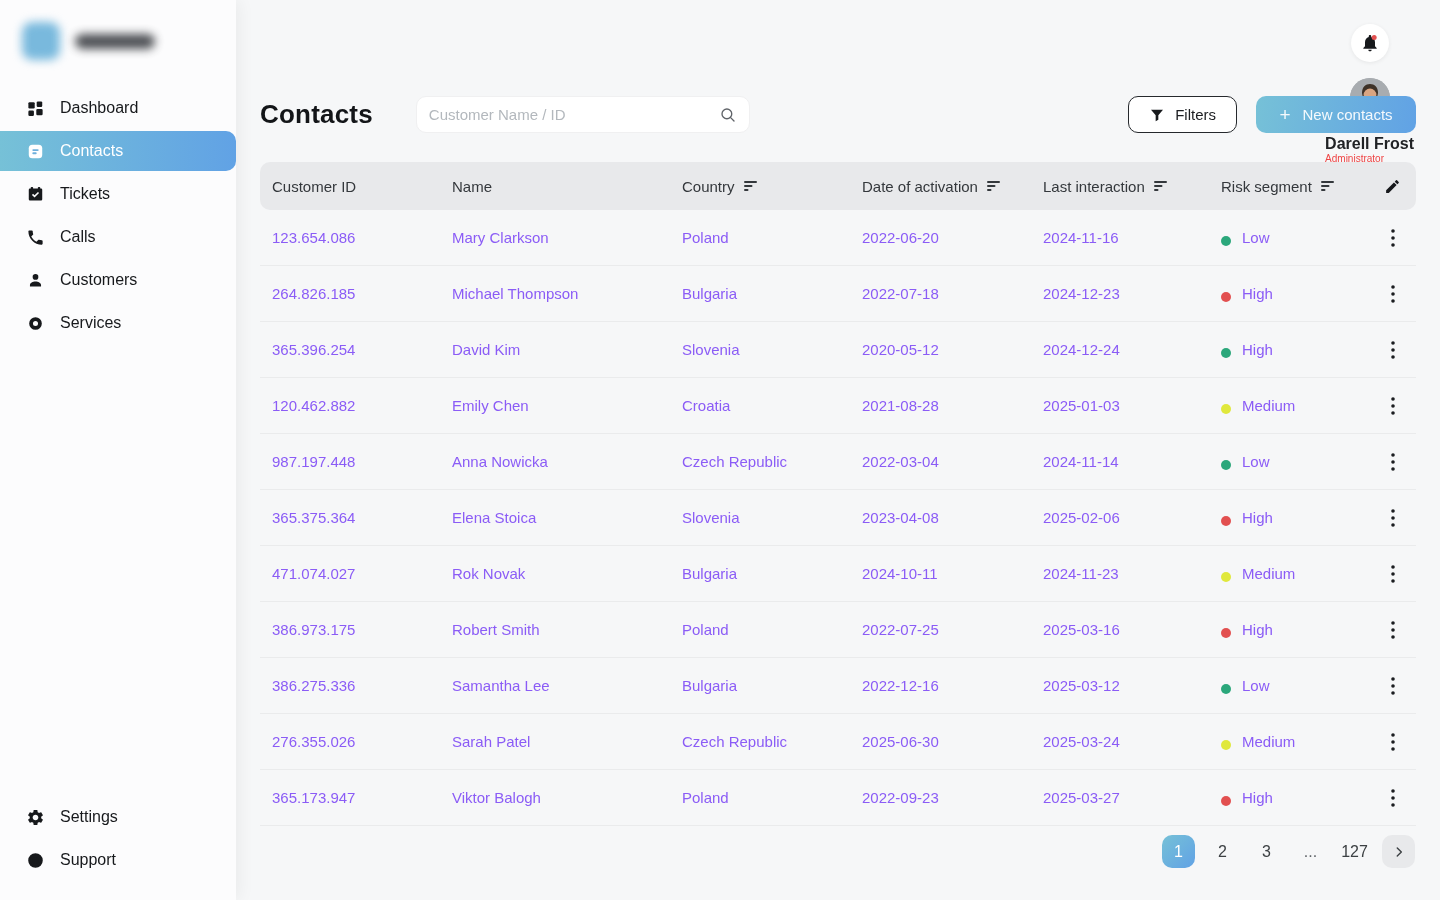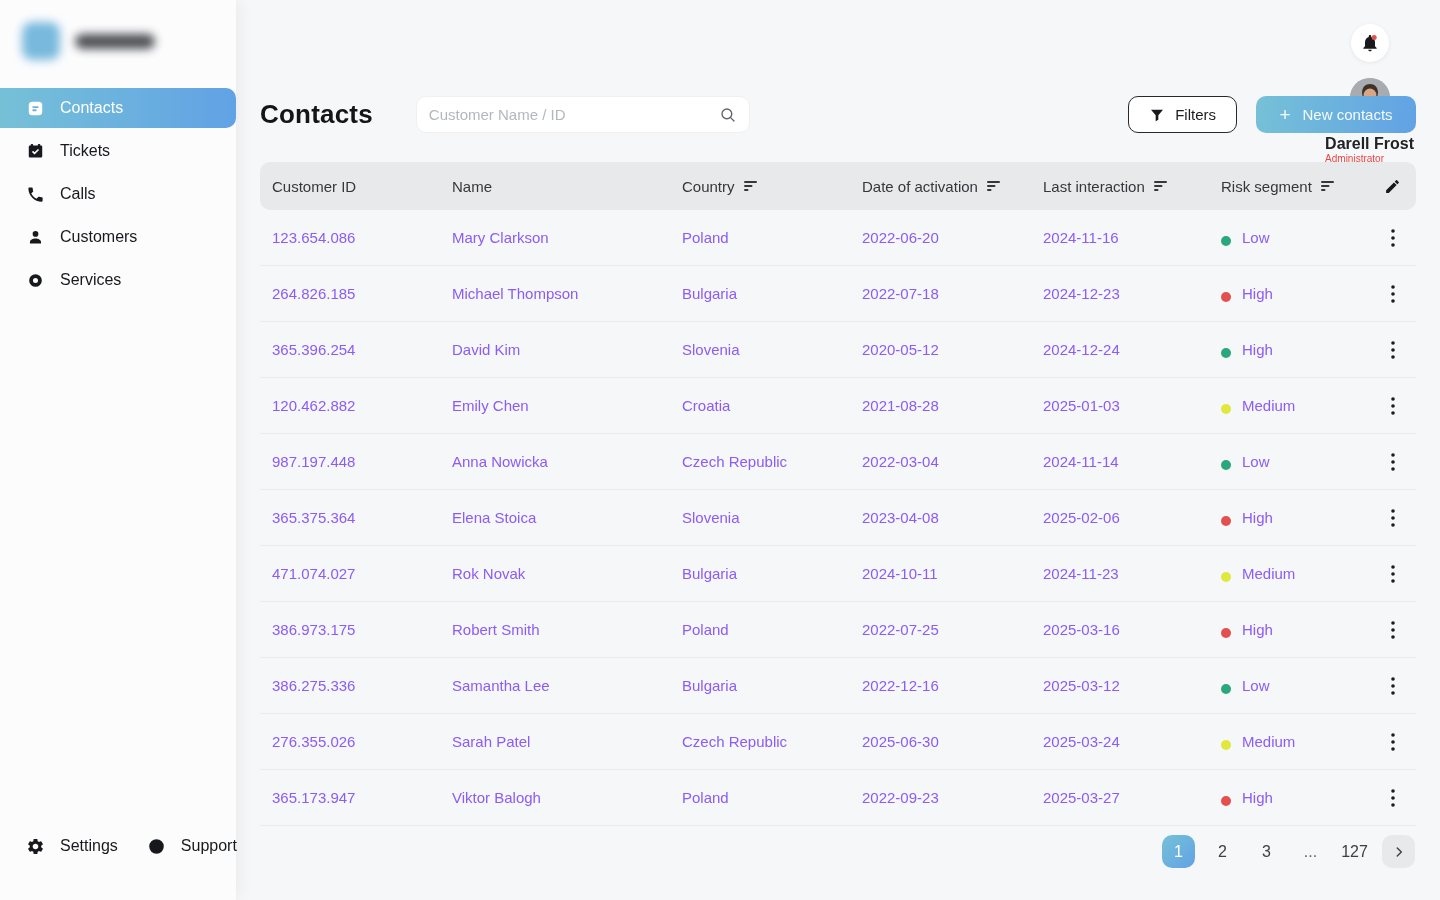--- a/index.html
+++ b/index.html
@@ -28,21 +28,21 @@
   .nav-item {
     display:flex; align-items:center; gap:15px;
     height:40px; padding-left:26px;
     font-size:16px; color:#17191c; cursor:pointer;
   }
   .nav-item svg { width:19px; height:19px; flex:none; fill:#17191c; }
   .nav-item.active {
     background:linear-gradient(90deg, var(--accent-start,#7cc0d6), var(--accent-end,#64a3e4));
     color:#fff; border-radius:0 10px 10px 0;
   }
-  .sidebar-footer { margin-top:auto; padding-bottom:34px; display:flex; flex-direction:row; gap:3px; }
+  .sidebar-footer { margin-top:auto; padding-bottom:20px; display:flex; flex-direction:column; gap:3px; }
 
   
   .topbar {
     position:absolute; top:24px; right:26px;
     display:flex; align-items:center; gap:16px;flex-direction:column;
   }
   .bell-btn {
     width:38px; height:38px; border-radius:50%;
     background:#ffffff; box-shadow:0 1px 4px rgba(0,0,0,.07);
     display:flex; align-items:center; justify-content:center; cursor:pointer;
@@ -129,20 +129,29 @@
 </head>
 <body>
 
 <aside class="sidebar">
   <div class="logo-row">
     <div class="logo-mark"></div>
     <div class="logo-text"></div>
   </div>
 
   <nav class="nav">
+    <div class="nav-item">
+      <svg viewBox="0 0 24 24">
+          <rect x="3" y="4" width="8" height="8" rx="1.5"></rect>
+          <rect x="13.5" y="3" width="7" height="7" rx="1.5"></rect>
+          <rect x="3" y="14.5" width="7" height="7" rx="1.5"></rect>
+          <rect x="13" y="12.5" width="8" height="8" rx="1.5"></rect>
+        </svg>
+      <span>Dashboard</span>
+    </div>
     <div class="nav-item active">
       <svg viewBox="0 0 24 24">
           <rect x="3.5" y="3.5" width="17" height="17" rx="4.5" fill="#ffffff"></rect>
           <rect x="8" y="9" width="8" height="2.4" rx="1.2" fill="#6fb0dc"></rect>
           <rect x="8" y="13" width="5.5" height="2.4" rx="1.2" fill="#6fb0dc"></rect>
         </svg>
       <span>Contacts</span>
     </div>
     <div class="nav-item">
       <svg viewBox="0 0 24 24">

